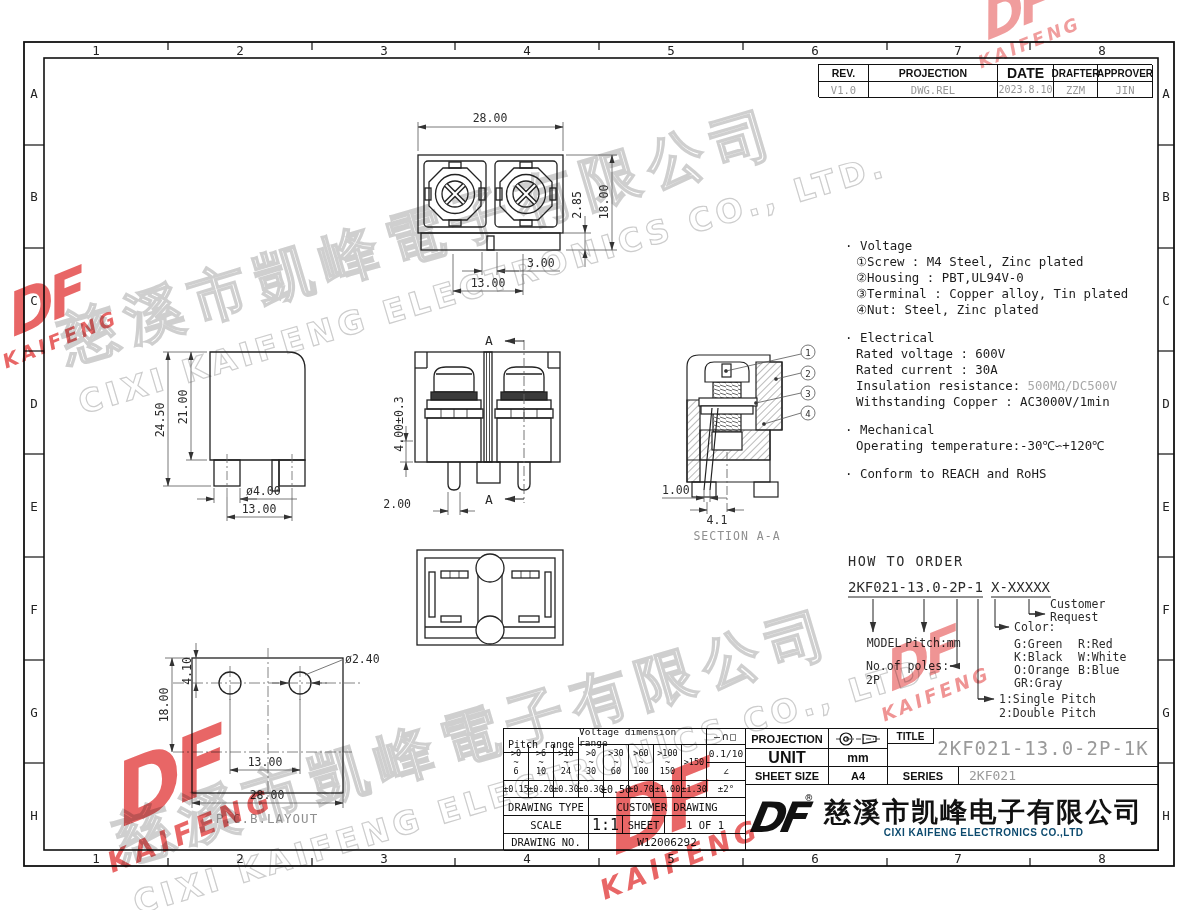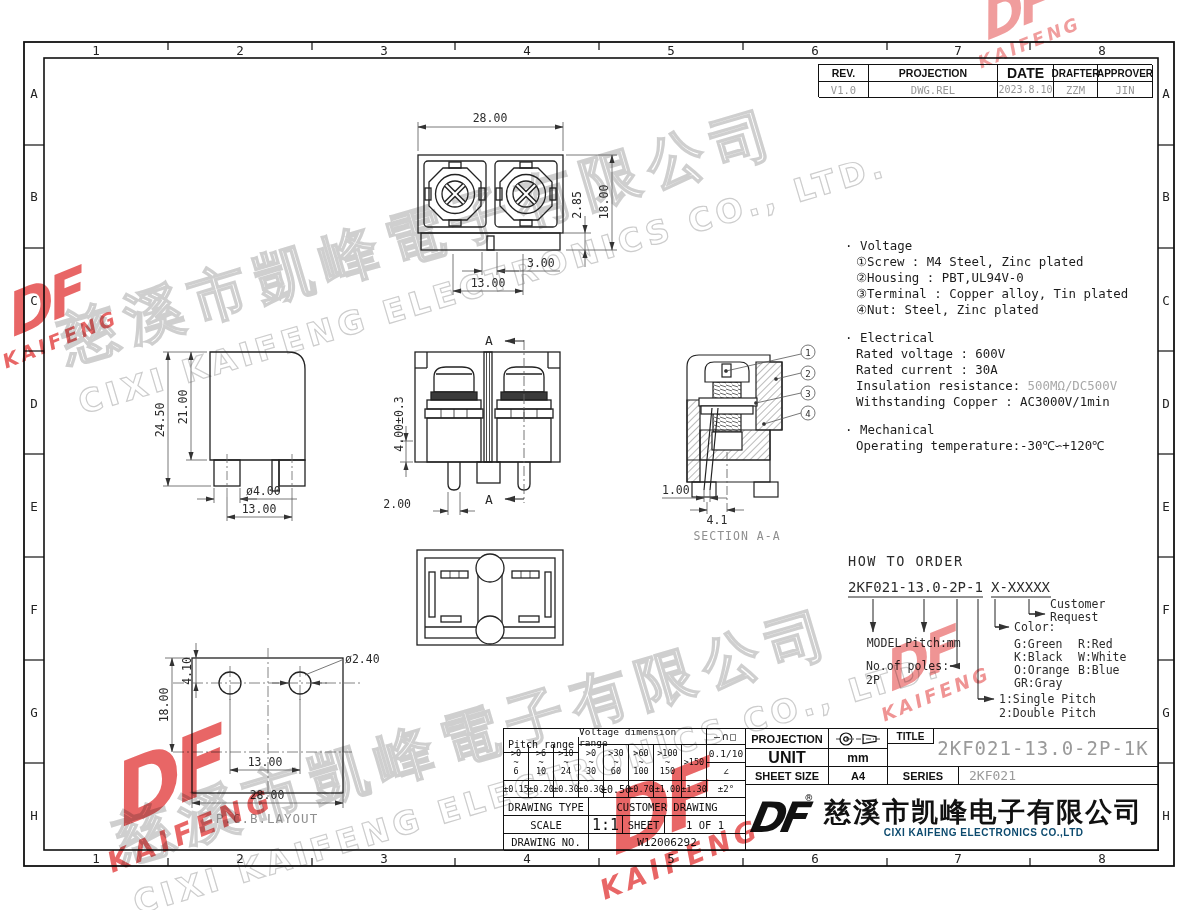--- a/index.html
+++ b/index.html
@@ -483,20 +483,21 @@
     <div class="sp"></div>
     <div class="ln">· Electrical</div>
     <div class="ln ind">Rated voltage : 600V</div>
     <div class="ln ind">Rated current : 30A</div>
     <div class="ln ind"><span>Insulation resistance: </span><span class="grayv">500MΩ/DC500V</span></div>
     <div class="ln ind">Withstanding Copper : AC3000V/1min</div>
     <div class="sp"></div>
     <div class="ln">· Mechanical</div>
     <div class="ln ind">Operating temperature:-30℃∽+120℃</div>
     <div class="sp"></div>
+    <div class="ln">· Conform to REACH and RoHS</div>
   </div>
 
   <div class="tt" style="left:503px;top:728px;width:242px;height:122px">
     <div class="cell" style="left:0;top:8px;width:75px;height:16px;font-size:10px">Pitch range</div>
     <div class="cell" style="left:75px;top:0;width:128px;height:16px;font-size:9.5px">Voltage dimension range</div>
     <div class="cell" style="left:203px;top:0;width:39px;height:16px;font-size:10px;letter-spacing:2px">—∩□</div>
     <div class="cell rng" style="left:0;top:16px;width:25px;height:36px">&gt;0
 ~
 6</div>
     <div class="cell rng" style="left:25px;top:16px;width:25px;height:36px">&gt;6

